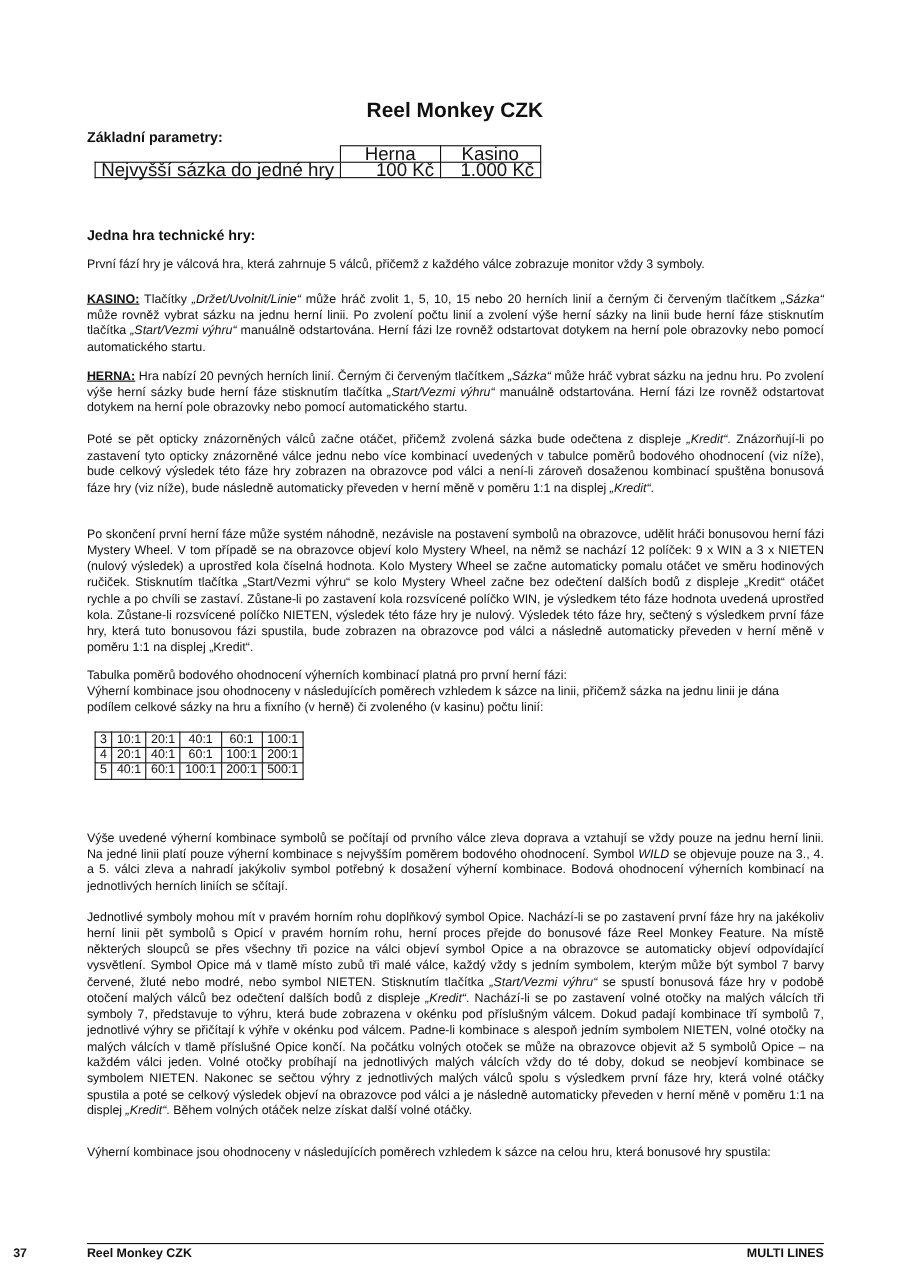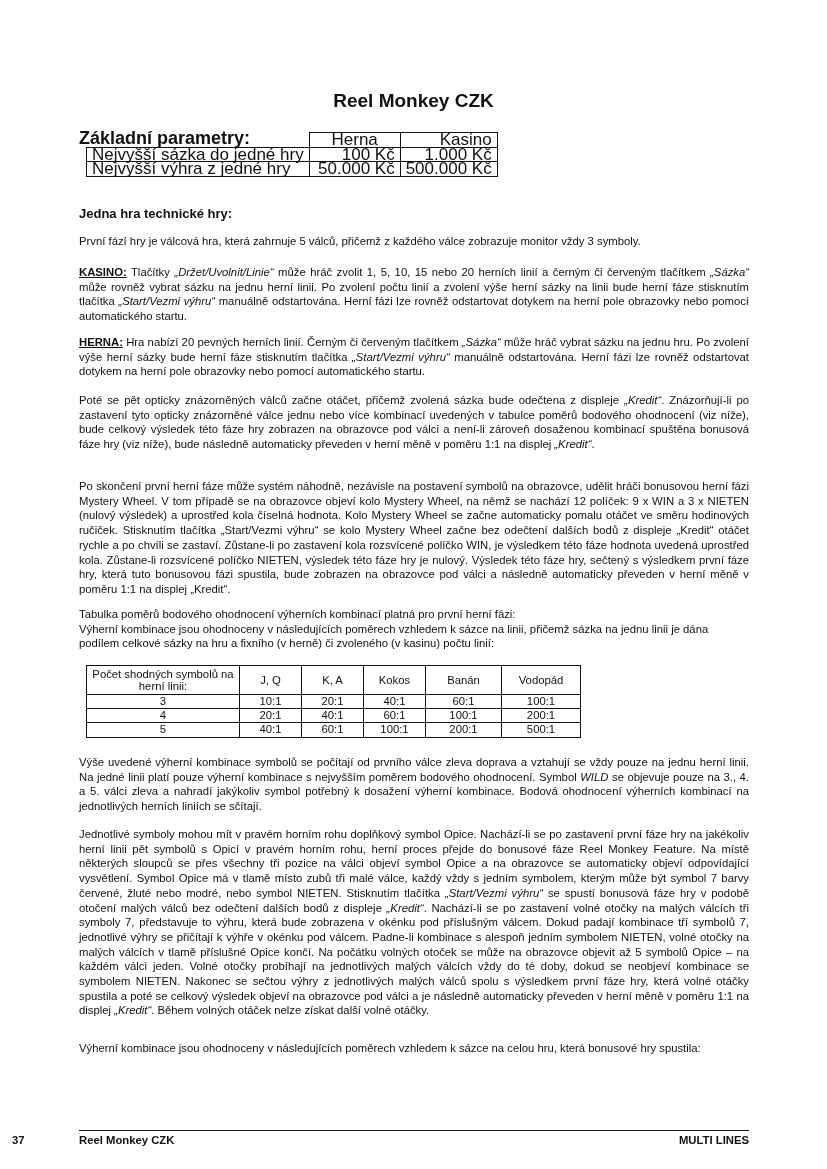--- a/index.html
+++ b/index.html
@@ -1,20 +1,20 @@
 <!DOCTYPE html>
 <html><head>
 <meta charset="utf-8">
 <style>
   html, body { margin: 0; padding: 0; background: #ffffff; }
   body { width: 827px; height: 1169px; position: relative; font-family: "Liberation Sans", sans-serif; color: #111; }
   .page { position: absolute; left: 0; top: 0; width: 827px; height: 1149px; }
   .title { position: absolute; left: 0; width: 827px; top: 90px; text-align: center; font-weight: bold; font-size: 19px; }
   .title span { position: relative; left: 0px; }
-  .h-params { position: absolute; left: 79px; top: 128px; font-weight: bold; font-size: 18px; }
+  .h-params { position: absolute; left: 79px; top: 117px; font-weight: bold; font-size: 13px; }
   table.params { position: absolute; left: 86px; top: 132px; border-collapse: collapse; font-size: 17px; }
   table.params td { border: 1.3px solid #111; padding: 0 5px; height: 13.6px; line-height: 13.6px; white-space: nowrap; }
   table.params td.blank { border: none; border-bottom: 1.3px solid #111; }
   table.params td.lbl { width: 194px; text-align: left; }
   table.params td.num { width: 80px; text-align: right; }
   table.params td.ctr { text-align: center; }
   .section { position: absolute; left: 79px; width: 670px; font-size: 11.3px; line-height: 14.7px; text-align: justify; }
   .h2 { position: absolute; left: 79px; top: 206px; font-weight: bold; font-size: 13px; }
   .u { font-weight: bold; text-decoration: underline; }
   .i { font-style: italic; margin-top: 26px; }
@@ -31,31 +31,26 @@
 
   <div class="title"><span>Reel Monkey CZK</span></div>
 
   <div class="h-params">Základní parametry:</div>
 
   <table class="params">
     <tbody>
         <tr>
       <td class="blank lbl" style="border-right:1.3px solid #111;border-bottom:none;"></td>
       <td class="ctr" style="width:80px;">Herna</td>
-      <td class="ctr" style="width:80px;text-align:right;">Kasino</td>
+      <td class="ctr" style="width:80px;">Kasino</td>
     </tr>
     <tr>
       <td class="lbl">Nejvyšší sázka do jedné hry</td>
       <td class="num">100 Kč</td>
       <td class="num">1.000 Kč</td>
-    </tr>
-    <tr>
-      <td class="lbl">Nejvyšší výhra z jedné hry</td>
-      <td class="num">50.000 Kč</td>
-      <td class="num">500.000 Kč</td>
     </tr>
   </tbody>
     </table>
 
   <div class="h2">Jedna hra technické hry:</div>
 
   <div class="section" style="top:234px;"><span>První fází hry je válcová hra, která zahrnuje 5 válců, přičemž z každého válce zobrazuje monitor vždy 3 symboly.</span></div>
 
   <div class="section" style="top:265px;"><span class="u">KASINO:</span><span> Tlačítky </span><span class="i">„Držet/Uvolnit/Linie“</span><span> může hráč zvolit 1, 5, 10, 15 nebo 20 herních linií a černým či červeným tlačítkem </span><span class="i">„Sázka“</span><span> může rovněž vybrat sázku na jednu herní linii. Po zvolení počtu linií a zvolení výše herní sázky na linii bude herní fáze stisknutím tlačítka </span><span class="i">„Start/Vezmi výhru“</span><span> manuálně odstartována. Herní fázi lze rovněž odstartovat dotykem na herní pole obrazovky nebo pomocí automatického startu.</span></div>
 
@@ -65,28 +60,20 @@
 
   <div class="section" style="top:479px;"><span>Po skončení první herní fáze může systém náhodně, nezávisle na postavení symbolů na obrazovce, udělit hráči bonusovou herní fázi Mystery Wheel. V tom případě se na obrazovce objeví kolo Mystery Wheel, na němž se nachází 12 políček: 9 x WIN a 3 x NIETEN (nulový výsledek) a uprostřed kola číselná hodnota. Kolo Mystery Wheel se začne automaticky pomalu otáčet ve směru hodinových ručiček. Stisknutím tlačítka „Start/Vezmi výhru“ se kolo Mystery Wheel začne bez odečtení dalších bodů z displeje „Kredit“ otáčet rychle a po chvíli se zastaví. Zůstane-li po zastavení kola rozsvícené políčko WIN, je výsledkem této fáze hodnota uvedená uprostřed kola. Zůstane-li rozsvícené políčko NIETEN, výsledek této fáze hry je nulový. Výsledek této fáze hry, sečtený s výsledkem první fáze hry, která tuto bonusovou fázi spustila, bude zobrazen na obrazovce pod válci a následně automaticky převeden v herní měně v poměru 1:1 na displej „Kredit“.</span></div>
 
   <div class="section" style="top:607px;text-align:left;">
       <div>Tabulka poměrů bodového ohodnocení výherních kombinací platná pro první herní fázi:</div>
       <div style="width:668px;">Výherní kombinace jsou ohodnoceny v následujících poměrech vzhledem k sázce na linii, přičemž sázka na jednu linii je dána podílem celkové sázky na hru a fixního (v herně) či zvoleného (v kasinu) počtu linií:</div>
     </div>
 
   <table class="pay">
     <tbody>
-        <tr>
-      <td class="head" style="width:144px;">Počet shodných symbolů na herní linii:</td>
-      <td class="head" style="width:53px;">J, Q</td>
-      <td class="head" style="width:53px;">K, A</td>
-      <td class="head" style="width:53px;">Kokos</td>
-      <td class="head" style="width:67px;">Banán</td>
-      <td class="head" style="width:70px;">Vodopád</td>
-    </tr>
     <tr>
       <td>3</td>
       <td>10:1</td>
       <td>20:1</td>
       <td>40:1</td>
       <td>60:1</td>
       <td>100:1</td>
     </tr>
     <tr>
       <td>4</td>

